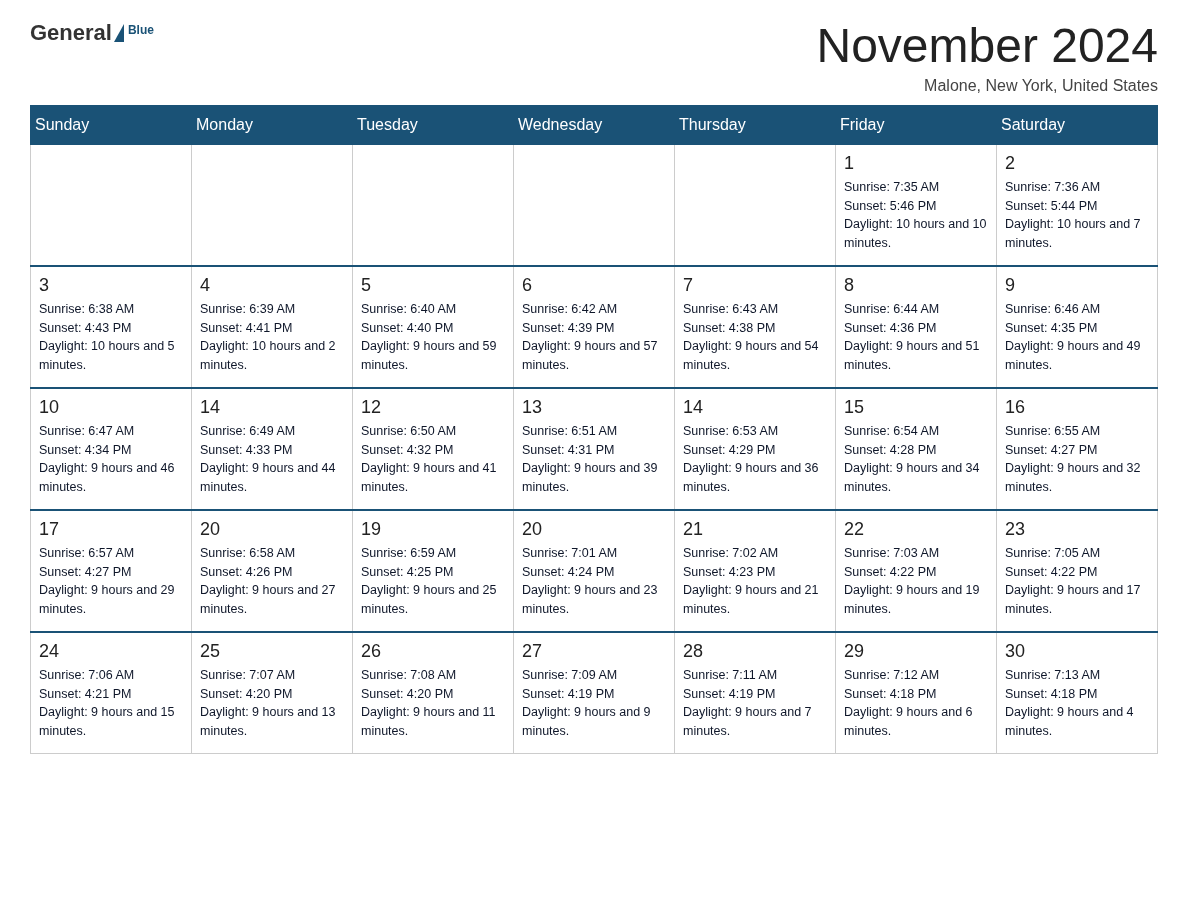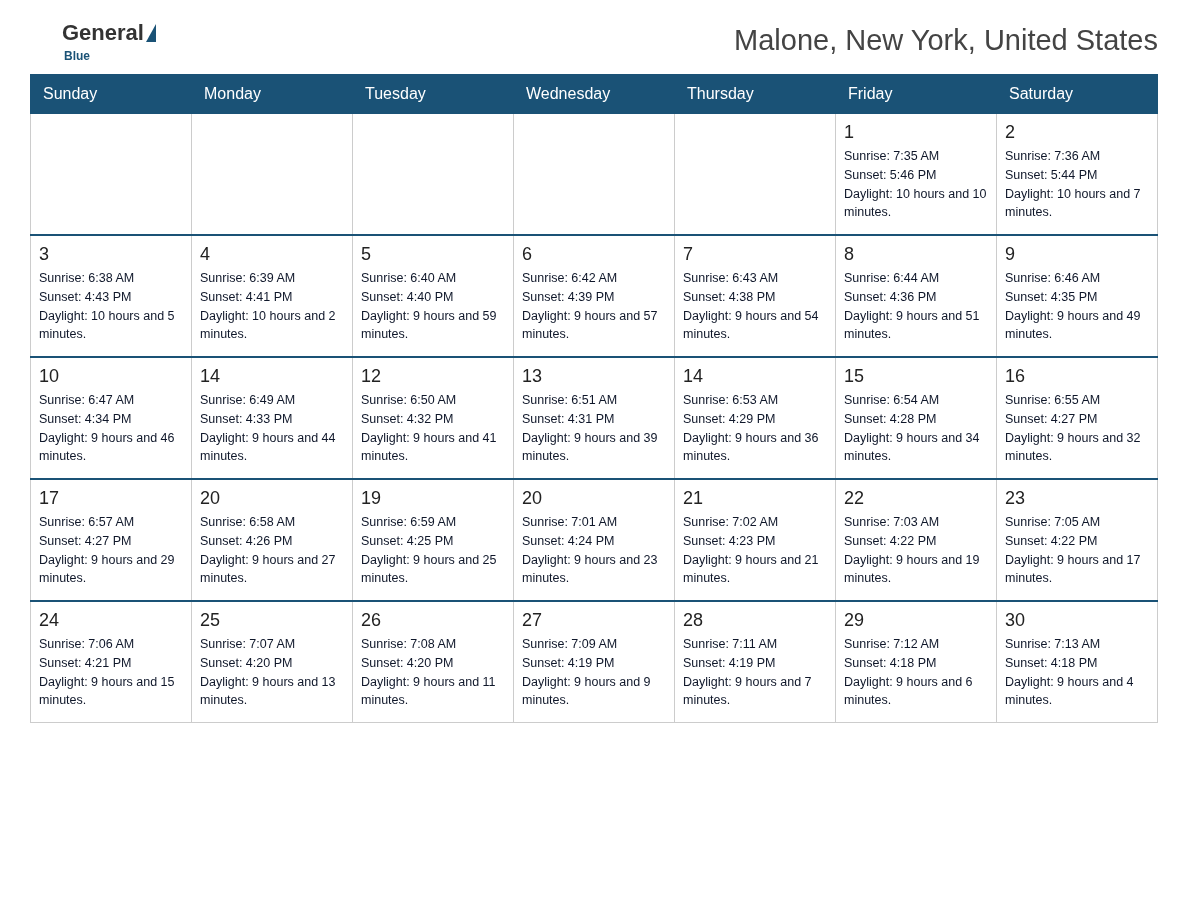--- a/index.html
+++ b/index.html
@@ -11,23 +11,22 @@
       min-height: 918px;
     }
     .header {
       display: flex;
       justify-content: space-between;
       align-items: flex-start;
       margin-bottom: 10px;
     }
     .logo {
       display: flex;
-      flex-direction: column;
+      flex-direction: row;
       align-items: flex-start;
-      margin-left: 32px;
     }
     .logo-text {
       display: flex;
       align-items: center;
       font-size: 22px;
       font-weight: bold;
       color: #333;
     }
     .logo-general { color: #333; }
     .logo-triangle {
@@ -48,35 +47,35 @@
     .title-block {
       text-align: right;
     }
     .main-title {
       font-size: 48px;
       font-weight: normal;
       color: #222;
       line-height: 1.1;
     }
     .subtitle {
-      font-size: 29px;
+      font-size: 16px;
       color: #444;
       margin-top: 4px;
     }
     .calendar {
       width: 100%;
       border-collapse: collapse;
       margin-top: 10px;
     }
     .calendar thead tr {
       background-color: #1a5276;
     }
     .calendar thead th {
       color: #fff;
-      padding: 10px 12px;
+      padding: 10px 4px;
       text-align: left;
       font-size: 16px;
       font-weight: normal;
       border: 1px solid #1a5276;
     }
     .calendar tbody tr {
       border-bottom: 2px solid #1a5276;
     }
     .calendar tbody td {
       vertical-align: top;
@@ -120,20 +119,21 @@
   <div class="logo">
     <div class="logo-text">
       <span class="logo-general">General</span>
       <span class="logo-triangle"></span>
     </div>
     <div>
       <span class="logo-subtitle">Blue</span>
     </div>
   </div>
   <div class="title-block">
+    <div class="main-title">November 2024</div>
     <div class="subtitle">Malone, New York, United States</div>
   </div>
 </div>
 
 <table class="calendar">
   <thead>
     <tr>
     <th>Sunday</th>
         <th>Monday</th>
         <th>Tuesday</th>

